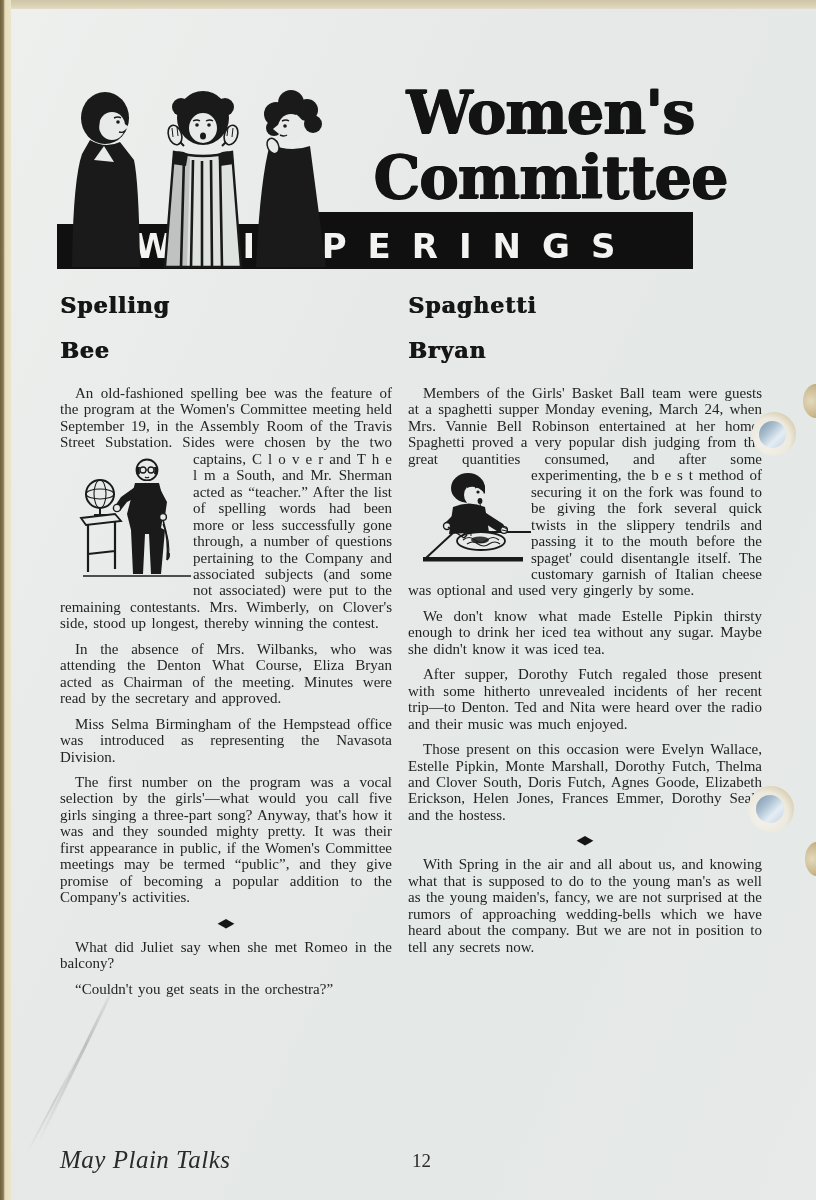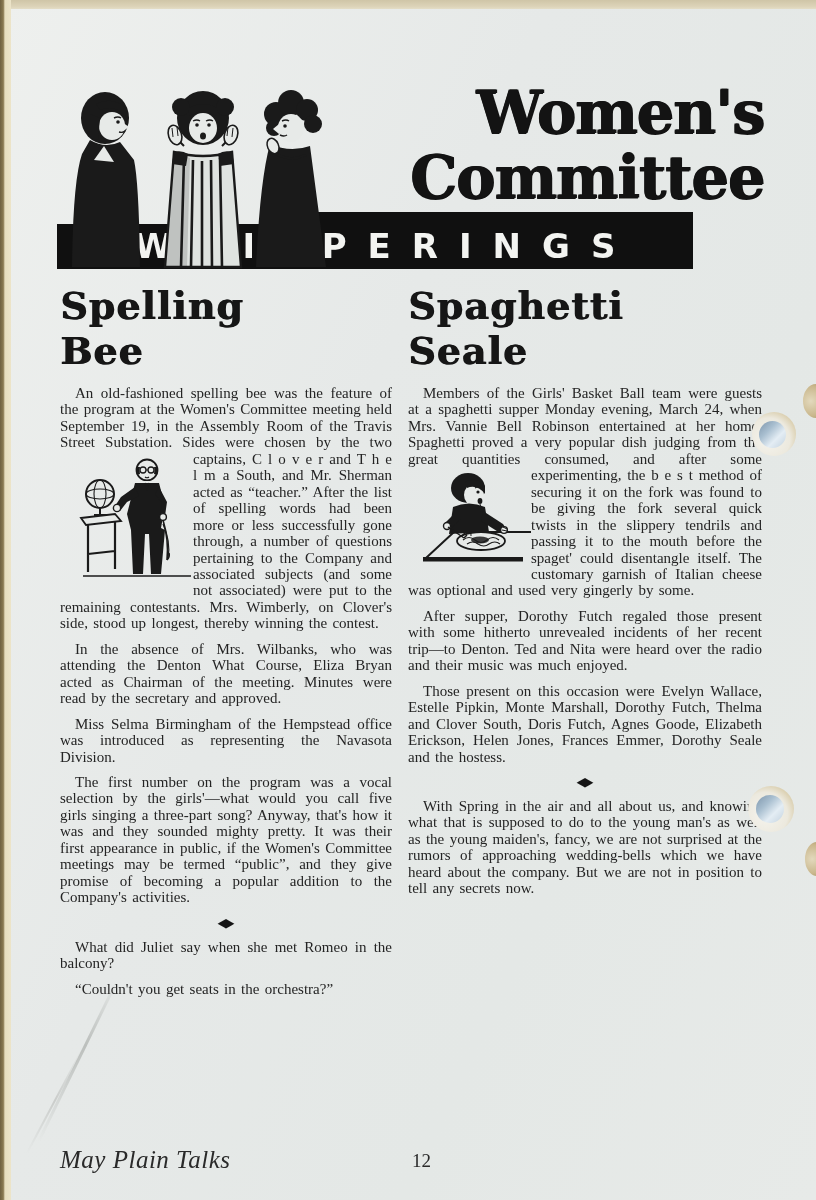--- a/index.html
+++ b/index.html
@@ -13,31 +13,31 @@
     background:linear-gradient(180deg,#cfc5a7 0%,#dcd3b8 70%,#e4ddc6 100%);}
   .edge-left{position:absolute;left:0;top:0;width:11px;height:1200px;
     background:linear-gradient(90deg,#6f6140 0%,#8a7a52 30%,#e7debf 45%,#ece4c9 100%);}
   
   .masthead{position:absolute;left:0;top:0;width:816px;height:280px;}
   .banner{position:absolute;left:57px;top:212px;width:636px;height:57px;background:#101010;
     clip-path:polygon(0 21%,40% 21%,40% 0,100% 0,100% 100%,0 100%);}
   .banner-text{position:absolute;left:0;right:0;top:17px;text-align:center;
     font-family:"DejaVu Sans",sans-serif;font-weight:700;font-size:34px;line-height:34px;
     color:#f3f4f1;letter-spacing:21px;text-indent:21px;}
-  .masthead-title{position:absolute;left:336px;top:80px;width:428px;text-align:right;
+  .masthead-title{position:absolute;left:336px;top:80px;width:428px;text-align:center;
     font-family:"DejaVu Serif",serif;font-weight:700;font-size:59px;line-height:65px;color:#131313;
     text-shadow:1.3px 0 0 #131313,0 .7px 0 #131313;letter-spacing:-1px;}
   .women-illustration{position:absolute;left:60px;top:88px;}
   
   .columns{position:absolute;left:60px;top:283px;width:702px;display:flex;}
   .col{font-size:15px;line-height:16.45px;text-align:justify;word-spacing:1.6px;}
   .col-left{width:332px;margin-right:16px;}
   .col-right{width:354px;}
   .article-heading{margin:0 0 12px 0;font-family:"DejaVu Serif",serif;font-weight:700;
-    font-size:38px;line-height:45px;letter-spacing:1px;color:#161616;
+    font-size:22px;line-height:45px;letter-spacing:1px;color:#161616;
     text-shadow:.9px 0 0 #161616;text-align:left;}
   .article-heading span{display:block;}
   .para{margin:0 0 9px 0;text-indent:15px;}
   .fig{float:left;}
   .fig-teacher{width:124px;height:128px;margin:3px 9px 1px 0;}
   .fig-spaghetti{width:114px;height:97px;margin:3px 9px 1px 0;}
   .separator{display:block;text-align:center;margin:7px 0 9px 0;line-height:14px;}
   .separator span{display:inline-block;transform:scale(1.7,.95);font-size:13px;color:#151515;}
   
   .footer{position:absolute;left:60px;top:1146px;width:702px;height:40px;text-align:center;}
@@ -160,21 +160,21 @@
       <p class="para">Miss Selma Birmingham of the Hempstead office was introduced as representing the Navasota Division.</p>
       <p class="para">The first number on the program was a vocal selection by the girls'—what would you call five girls singing a three-part song? Anyway, that's how it was and they sounded mighty pretty. It was their first appearance in public, if the Women's Committee meetings may be termed “public”, and they give promise of becoming a popular addition to the Company's activities.</p>
       <span class="separator"><span>◆</span></span>
       <p class="para">What did Juliet say when she met Romeo in the balcony?</p>
       <p class="para">“Couldn't you get seats in the orchestra?”</p>
     </section>
 
     <section class="col col-right">
       <h2 class="article-heading">
         <span>Spaghetti</span>
-        <span>Seale</span>
+        <span>Bryan</span>
       </h2>
       <p class="para">
         <span>Members of the Girls' Basket Ball team were guests at a spaghetti supper Monday evening, March 24, when Mrs. Vannie Bell Robinson entertained at her home.  Spaghetti proved a very popular dish judging from the great quantities consumed, and after some </span>
         <span class="fig fig-spaghetti">
           <svg width="114" height="97" viewBox="0 0 114 97">
             <rect class="ink" x="0" y="87" width="100" height="4.5"></rect>
             <path class="stroke" stroke-width="2" d="M3,88 L31,62 L108,62"></path>
             <ellipse class="paper" cx="58" cy="71" rx="24" ry="9" stroke="#1a1a1a" stroke-width="1.8"></ellipse>
             <path class="stroke" stroke-width="1.2" d="M40,70 q6,-5 12,0 q6,5 12,0 q6,-5 12,0 M44,74 q6,-4 11,0 q6,4 11,0 q6,-4 11,0"></path>
             <ellipse class="ink" cx="57" cy="70" rx="9" ry="3.4" opacity=".85"></ellipse>
@@ -189,20 +189,21 @@
             <circle class="paper" cx="81" cy="60" r="3.4" stroke="#1a1a1a" stroke-width="1.4"></circle>
             <path class="stroke" stroke-width="1" d="M80,57 l4,2 M79,60 l5,1"></path>
             <path class="ink" d="M32,43 L21,54 L27,59 L38,49 Z"></path>
             <circle class="paper" cx="24" cy="56" r="3.5" stroke="#1a1a1a" stroke-width="1.4"></circle>
             <path class="stroke" stroke-width="1.5" d="M25,57 L41,68 M39,66 l3,-3 M41,68 l3,-3"></path>
             <path class="stroke" stroke-width="1" d="M48,66 q-2,-14 8,-20 q4,-3 1,-12"></path>
           </svg>
         </span>
         <span>experimenting, the  b e s t  method of securing it on the fork was found to be giving the fork several quick twists in the slippery tendrils and passing it to the mouth before the spaget' could disentangle itself.  The customary garnish of Italian cheese was optional and used very gingerly by some.</span>
       </p>
+      <p class="para">We don't know what made Estelle Pipkin thirsty enough to drink her iced tea without any sugar. Maybe she didn't know it was iced tea.</p>
       <p class="para">After supper, Dorothy Futch regaled those present with some hitherto unrevealed incidents of her recent trip—to Denton.  Ted and Nita were heard over the radio and their music was much enjoyed.</p>
       <p class="para">Those present on this occasion were Evelyn Wallace, Estelle Pipkin, Monte Marshall, Dorothy Futch, Thelma and Clover South, Doris Futch, Agnes Goode, Elizabeth Erickson, Helen Jones, Frances Emmer, Dorothy Seale and the hostess.</p>
       <span class="separator"><span>◆</span></span>
       <p class="para">With Spring in the air and all about us, and knowing what that is supposed to do to the young man's as well as the young maiden's, fancy, we are not surprised at the rumors of approaching wedding-bells which we have heard about the company.  But we are not in position to tell any secrets now.</p>
     </section>
   </main>
 
   <footer class="footer">
     <span class="publication">May Plain Talks</span>
     <span class="page-number">12</span>

